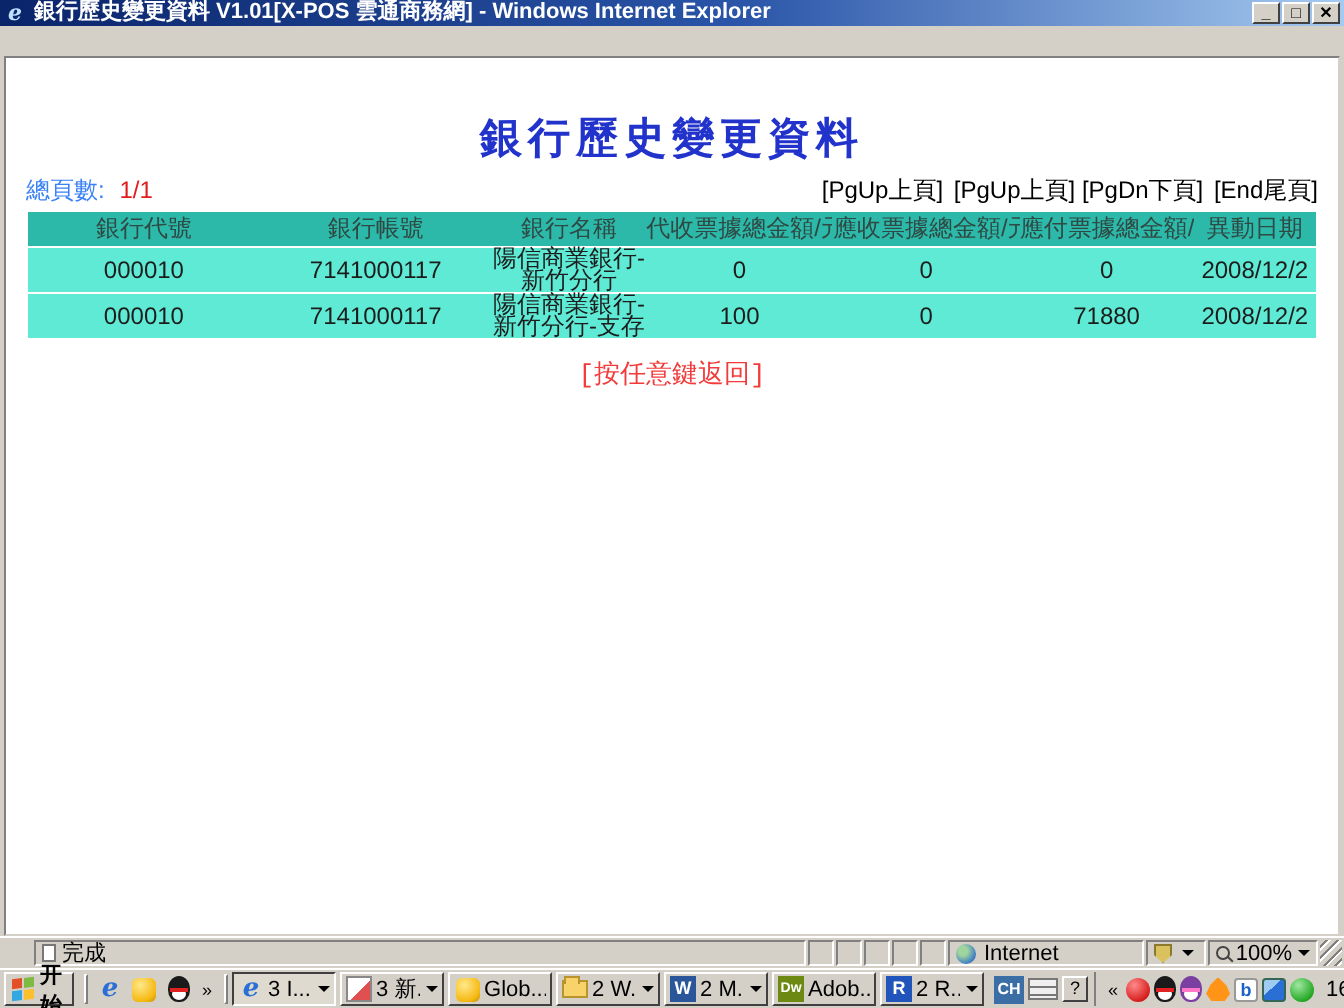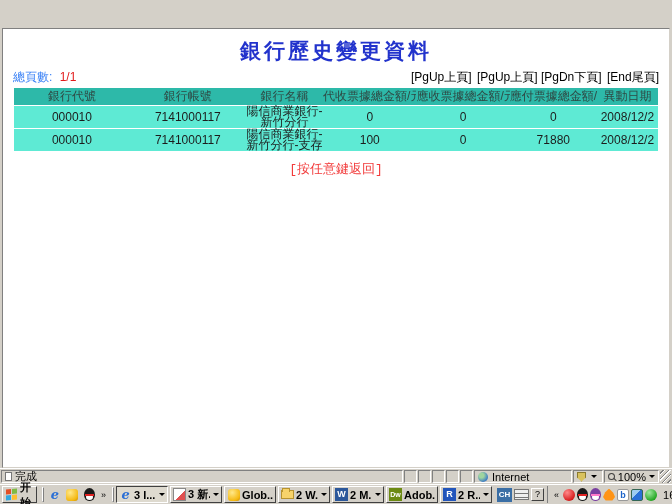--- a/index.html
+++ b/index.html
@@ -31,21 +31,21 @@
     clip-path:polygon(38% 0,100% 0,58% 42%,96% 42%,12% 100%,42% 52%,0 52%); }
   .addr-text { font-size:10px; color:#444; white-space:nowrap; overflow:hidden; }
   .go-box { width:16px; height:13px; margin-left:3px; display:flex; align-items:center; justify-content:center; }
   .page-ico { width:9px; height:11px; background:#fff; border:1px solid #6faa6f; position:relative; }
   .page-ico::after { content:""; position:absolute; right:-2px; bottom:-1px; width:0; height:0;
     border-left:3px solid transparent; border-right:3px solid transparent; border-top:4px solid #2f9e2f; }
 
   
   .content { position:absolute; top:28px; left:2px; width:668px; height:440px;
     background:#fff; border:1px solid; border-color:#808080 #d4d0c8 #d4d0c8 #808080; }
-  .page-title { margin-top:8px; text-align:center; color:#2233cc;
+  .page-title { margin-top:26px; text-align:center; color:#2233cc;
     font-family:"DejaVu Serif", serif; font-size:21px; font-weight:bold; letter-spacing:3px; }
   .pager-row { display:flex; justify-content:space-between; align-items:center;
     margin:4px 10px 2px 10px; font-size:12px; }
   .pager-label { color:#3b82f6;text-align:center; }
   .pager-value { color:#e21b1b; margin-left:4px; }
   .nav span { margin-left:2px; }
   .nav .tight { margin-left:0; }
 
   table.grid { width:644px; margin-left:11px; border-collapse:collapse; table-layout:fixed; }
   table.grid th { background:#2db9a9; color:#2e4a45; font-size:12px; font-weight:normal;
@@ -55,21 +55,21 @@
   .c0{width:18%} .c1{width:18%} .c2{width:12%} .c3{width:14.5%}
   .c4{width:14.5%} .c5{width:13.5%} .c6{width:9.5%}
 
   .return-hint { text-align:center; color:#f23b3b; font-size:13px; margin-top:9px;font-family:Liberation Mono, monospace; }
 
   
   .statusbar { position:absolute; top:468px; left:0; width:672px; height:16px;
     background:#d4d0c8; border-top:1px solid #fff; display:flex; align-items:stretch; padding:1px 1px; font-size:11px; }
   .seg { border:1px solid; border-color:#808080 #fff #fff #808080;
     display:flex; align-items:center; padding:0 3px; margin-right:1px; color:#000; }
-  .seg.grow { flex:1; }
+  .seg.grow { flex:1;margin-left:16px; }
   .doc-ico { width:7px; height:9px; background:#fff; border:1px solid #777; margin-right:3px; }
   .seg.tiny { width:13px; padding:0; }
   .globe { width:10px; height:10px; border-radius:50%;
     background:radial-gradient(circle at 35% 35%, #9fd49f 25%, #3f7fc4 70%, #1d4e86); margin-right:4px; }
   .shield { width:9px; height:10px; background:#d9c25e; border:1px solid #8b7a2e;
     clip-path:polygon(0 0,100% 0,100% 60%,50% 100%,0 60%); margin-right:2px; }
   .mag { position:relative; width:7px; height:7px; border:1px solid #444; border-radius:50%; margin-right:3px; }
   .mag::after { content:""; position:absolute; width:4px; height:1px; background:#444;
     right:-3px; bottom:-1px; transform:rotate(45deg); }
   .drop { width:0; height:0; border-left:3px solid transparent; border-right:3px solid transparent;
@@ -98,21 +98,21 @@
   .penguin { position:relative; width:11px; height:13px; background:#1a1a1a; border-radius:50% 50% 46% 46%; }
   .penguin::before { content:""; position:absolute; left:2px; bottom:1px; width:7px; height:6px;
     background:#fff; border-radius:50%; }
   .penguin::after { content:""; position:absolute; left:1px; top:6px; width:9px; height:2px; background:#e02222; }
   .penguin.pink { background:#7a3fa0; } .penguin.pink::after{ background:#ff77c8; }
   .chev { font-size:9px; line-height:10px; color:#000; padding:0 2px; }
   .taskbtn { height:17px; display:flex; align-items:center; flex:0 0 52px; margin-right:2px;
     background:#d4d0c8; border:1px solid; border-color:#fff #404040 #404040 #fff;
     padding:0 2px; font-size:11px; overflow:hidden; white-space:nowrap; }
   .taskbtn.pressed { border-color:#404040 #fff #fff #404040; background:#dedacf; }
-  .taskbtn .lbl { flex:1; overflow:hidden;font-weight:bold; }
+  .taskbtn .lbl { flex:1; overflow:hidden; }
   .tb-ico { width:13px; height:13px; margin-right:2px; flex:0 0 13px;
     display:flex; align-items:center; justify-content:center; font:bold 9px/13px "Liberation Sans",sans-serif; color:#fff; }
   .i-newdoc { background:linear-gradient(135deg,#fff 55%,#e05050 55%); border:1px solid #888; }
   .i-folder { position:relative; width:13px; height:9px; background:#f7d36a; border:1px solid #b8932e; align-self:center; }
   .i-folder::before { content:""; position:absolute; top:-3px; left:0; width:6px; height:3px;
     background:#f7d36a; border:1px solid #b8932e; border-bottom:none; }
   .i-word { background:#2b579a; } .i-word::before{ content:"W"; }
   .i-dw { background:#6c8a12; font-size:7px; } .i-dw::before{ content:"Dw"; }
   .i-r { background:#2255bb; } .i-r::before{ content:"R"; }
   .langbar { display:flex; align-items:center; gap:2px; margin:0 3px; }
@@ -132,20 +132,27 @@
   .t-bc::before{ content:"b"; }
   .t-net { background:linear-gradient(135deg,#9ecbf0 40%,#2a6fd6 40%); border:1px solid #365; }
   .t-green { border-radius:50%; background:radial-gradient(circle at 35% 30%, #9fe89f, #26a926 70%, #0d6e0d); }
   .clock { font-size:11px; margin:0 3px 0 4px; }
 </style>
 </head>
 <body>
 
 <div class="screen">
 
+  <div class="titlebar">
+    <span class="ie-e"></span>
+    <span class="ttl">銀行歷史變更資料 V1.01[X-POS 雲通商務網] - Windows Internet Explorer</span>
+    <span class="winbtn">_</span>
+    <span class="winbtn">□</span>
+    <span class="winbtn">✕</span>
+  </div>
 
 
   <div class="content">
     <div class="page-title">銀行歷史變更資料</div>
 
     <div class="pager-row">
       <div>
         <span class="pager-label">總頁數:</span>
         <span class="pager-value">1/1</span>
       </div>

